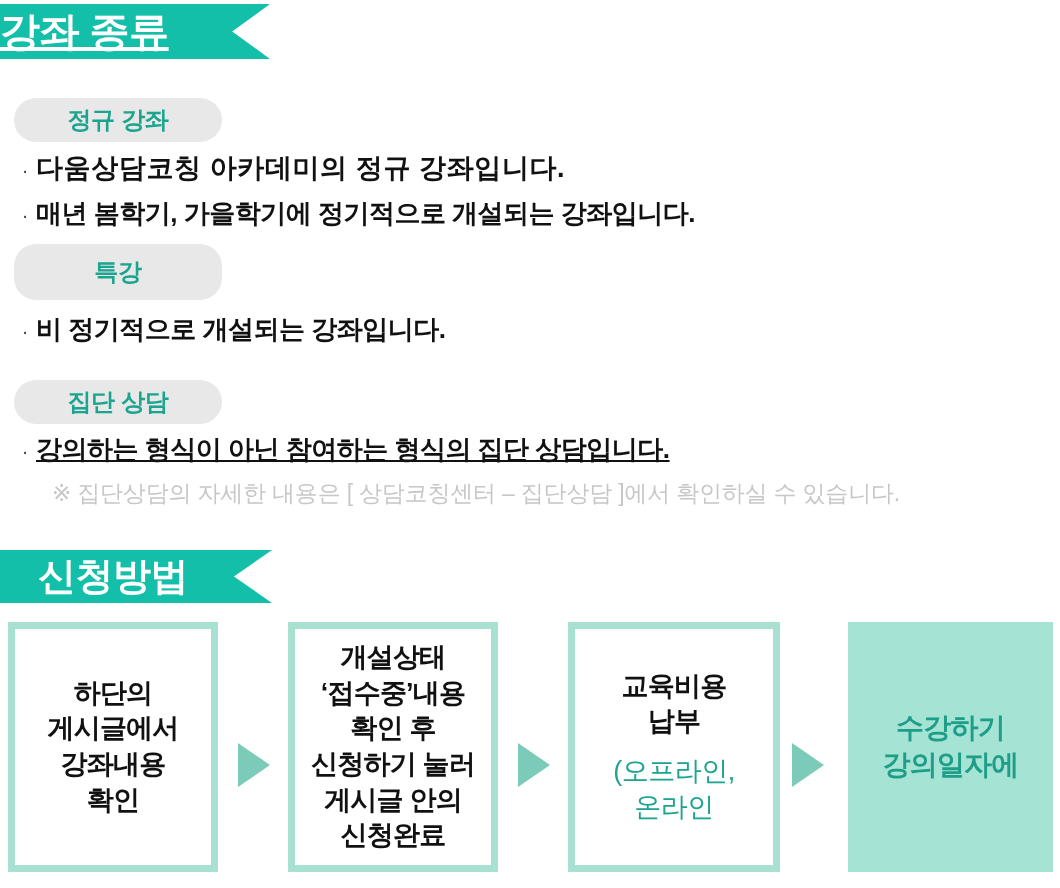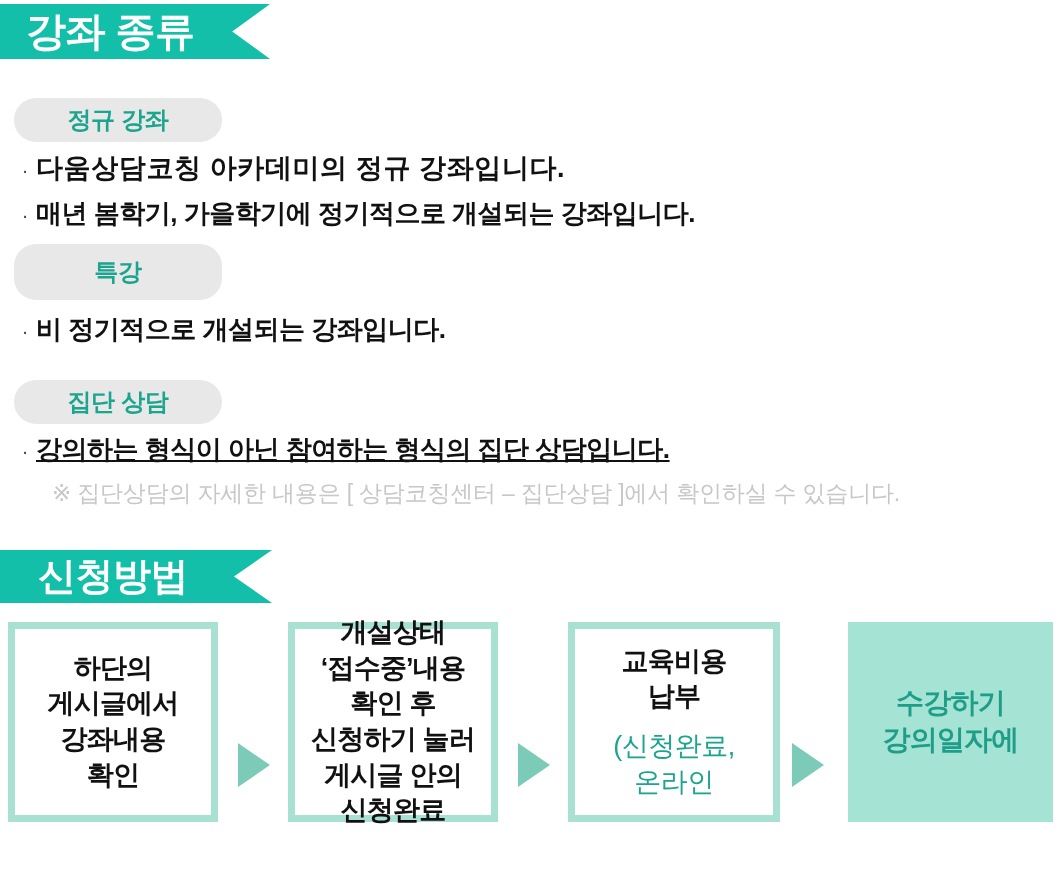--- a/index.html
+++ b/index.html
@@ -44,21 +44,21 @@
   .ribbon-label{
     position:relative;
     z-index:2;
     color:#FFFFFF;
     font-weight:bold;
     letter-spacing:-0.5px;
     white-space:nowrap;
   }
 
   #ribbon-course-types{left:0;top:4px;width:270px;height:55px;background:transparent;}
-  #ribbon-course-types .ribbon-label{font-size:40px;padding-left:26px;}
+  #ribbon-course-types .ribbon-label{font-size:40px;text-decoration:underline;}
 
   #ribbon-apply-method{left:0;top:550px;width:272px;height:53px;background:transparent;}
   #ribbon-apply-method .ribbon-label{font-size:38px;padding-left:38px;}
 
   
   .pill{
     position:absolute;
     background:var(--pill-bg);
     border-radius:22px;
     display:flex;
@@ -119,21 +119,21 @@
   .flow{
     position:absolute;
     left:0;
     top:622px;
     width:1060px;
     height:262px;
   }
   .flow-box{
     position:absolute;
     top:0;
-    height:200px;
+    height:250px;
     display:flex;
     flex-direction:column;
     align-items:center;
     justify-content:center;
     text-align:center;
     background:#FFFFFF;
     border:7px solid var(--teal-border);
   }
   .flow-box .line{
     display:block;
@@ -240,21 +240,21 @@
       <span class="line">게시글 안의</span>
       <span class="line">신청완료</span>
     </div>
 
     <div class="flow-arrow" id="flow-arrow-2"></div>
 
     <div class="flow-box" id="flow-box-3">
       <span class="line">교육비용</span>
       <span class="line">납부</span>
       <span class="spacer-gap"></span>
-      <span class="line accent">(신청완료,</span>
+      <span class="line accent">(오프라인,</span>
       <span class="line accent">온라인</span>
     </div>
 
     <div class="flow-arrow" id="flow-arrow-3"></div>
 
     <div class="flow-box filled" id="flow-box-4">
       <span class="line">수강하기</span>
       <span class="line">강의일자에</span>
     </div>
 

